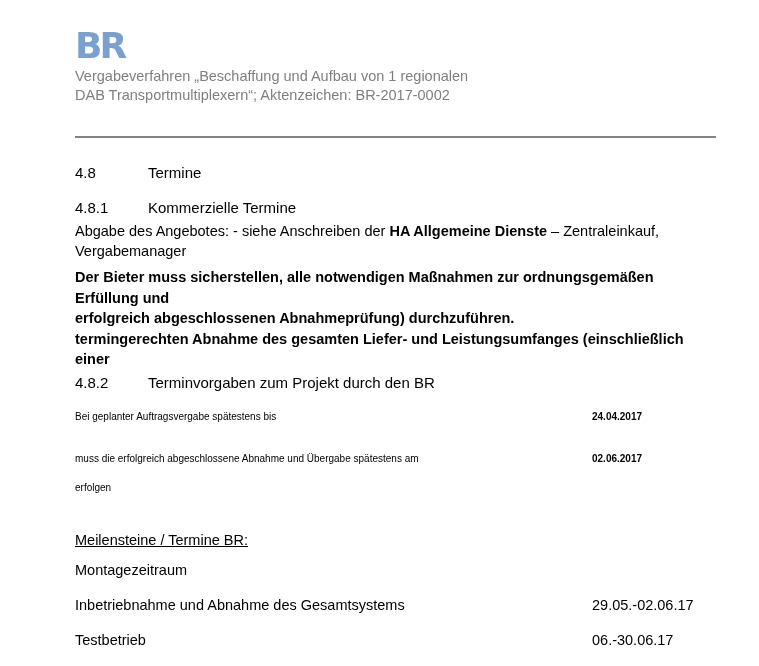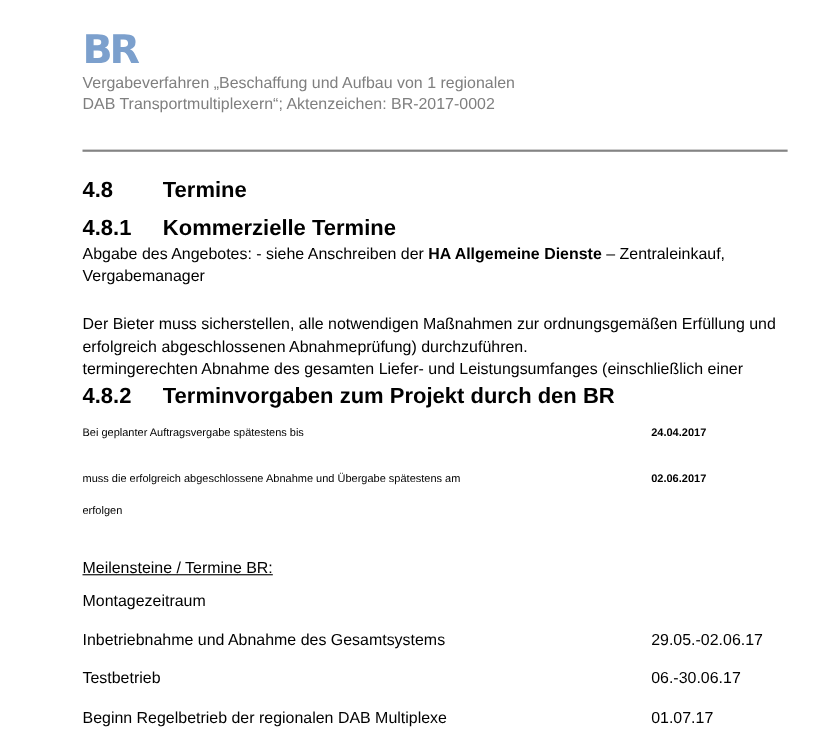--- a/index.html
+++ b/index.html
@@ -36,39 +36,39 @@
     font-size: 14.5px;
     line-height: 19px;
   }
   .rule {
     margin-top: 31px;
     height: 2px;
     width: 641px;
     background: #848484;
   }
   .heading {
-    font-weight: bold;
-    font-size: 20px;
+    font-weight: normal;
+    font-size: 15px;
     line-height: 18px;
   }
   .heading .hnum {
     display: inline-block;
     width: 73px;
   }
   .h48  { margin-top: 26px; }
   .h481 { margin-top: 17px; }
   .h482 { margin-top: 4px; }
   .body-text {
     font-size: 14.5px;
     line-height: 20px;
   }
   .para-abgabe { margin-top: 4px; }
   .para-bieter {
-    margin-top: 24px;
-    font-weight: normal;
+    margin-top: 6px;
+    font-weight: bold;
     line-height: 20.5px;
   }
   .row2col {
     display: grid;
     grid-template-columns: 517px 1fr;
     font-size: 10px;
     line-height: 18px;
   }
   .deadline-1 { margin-top: 16px; }
   .deadline-2 { margin-top: 24px; }

